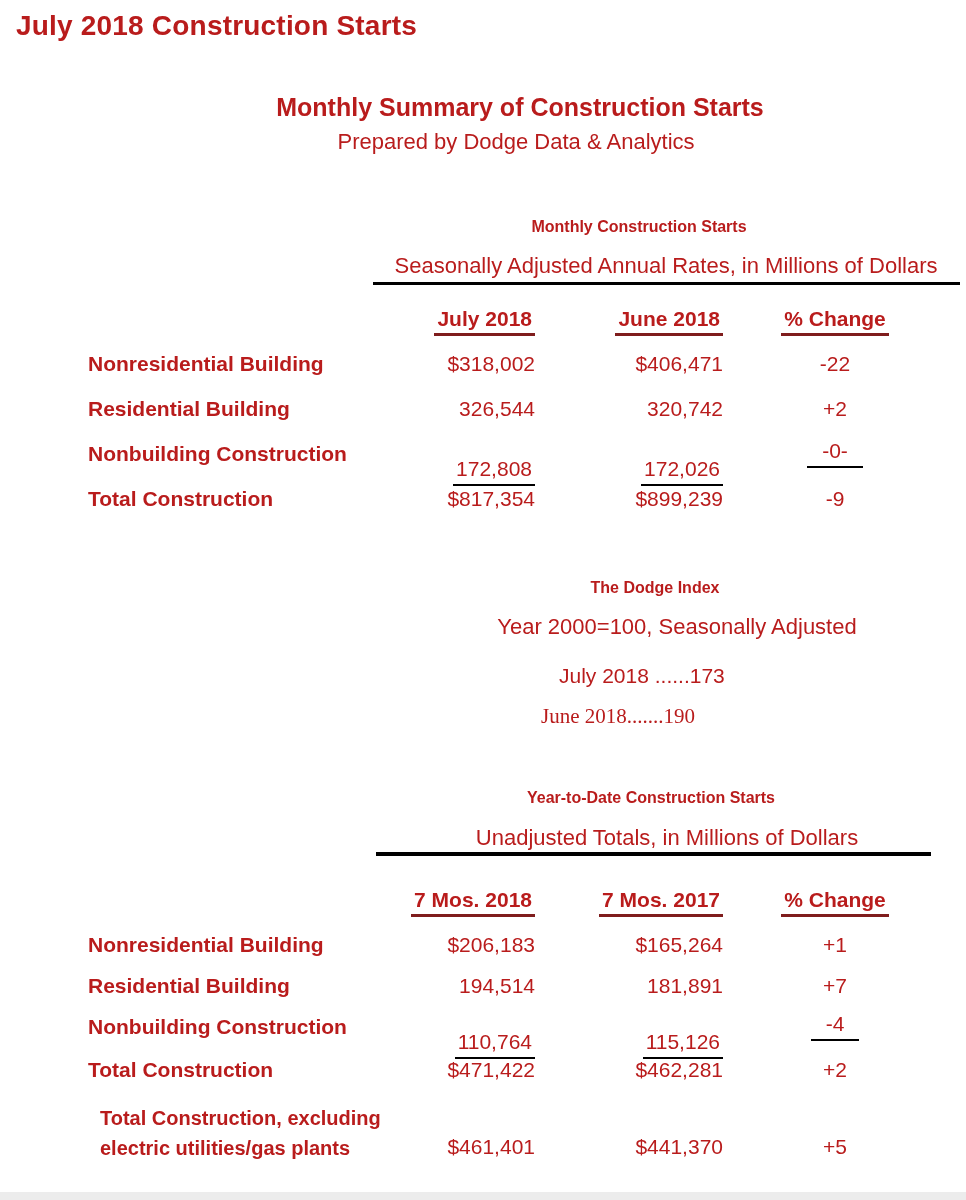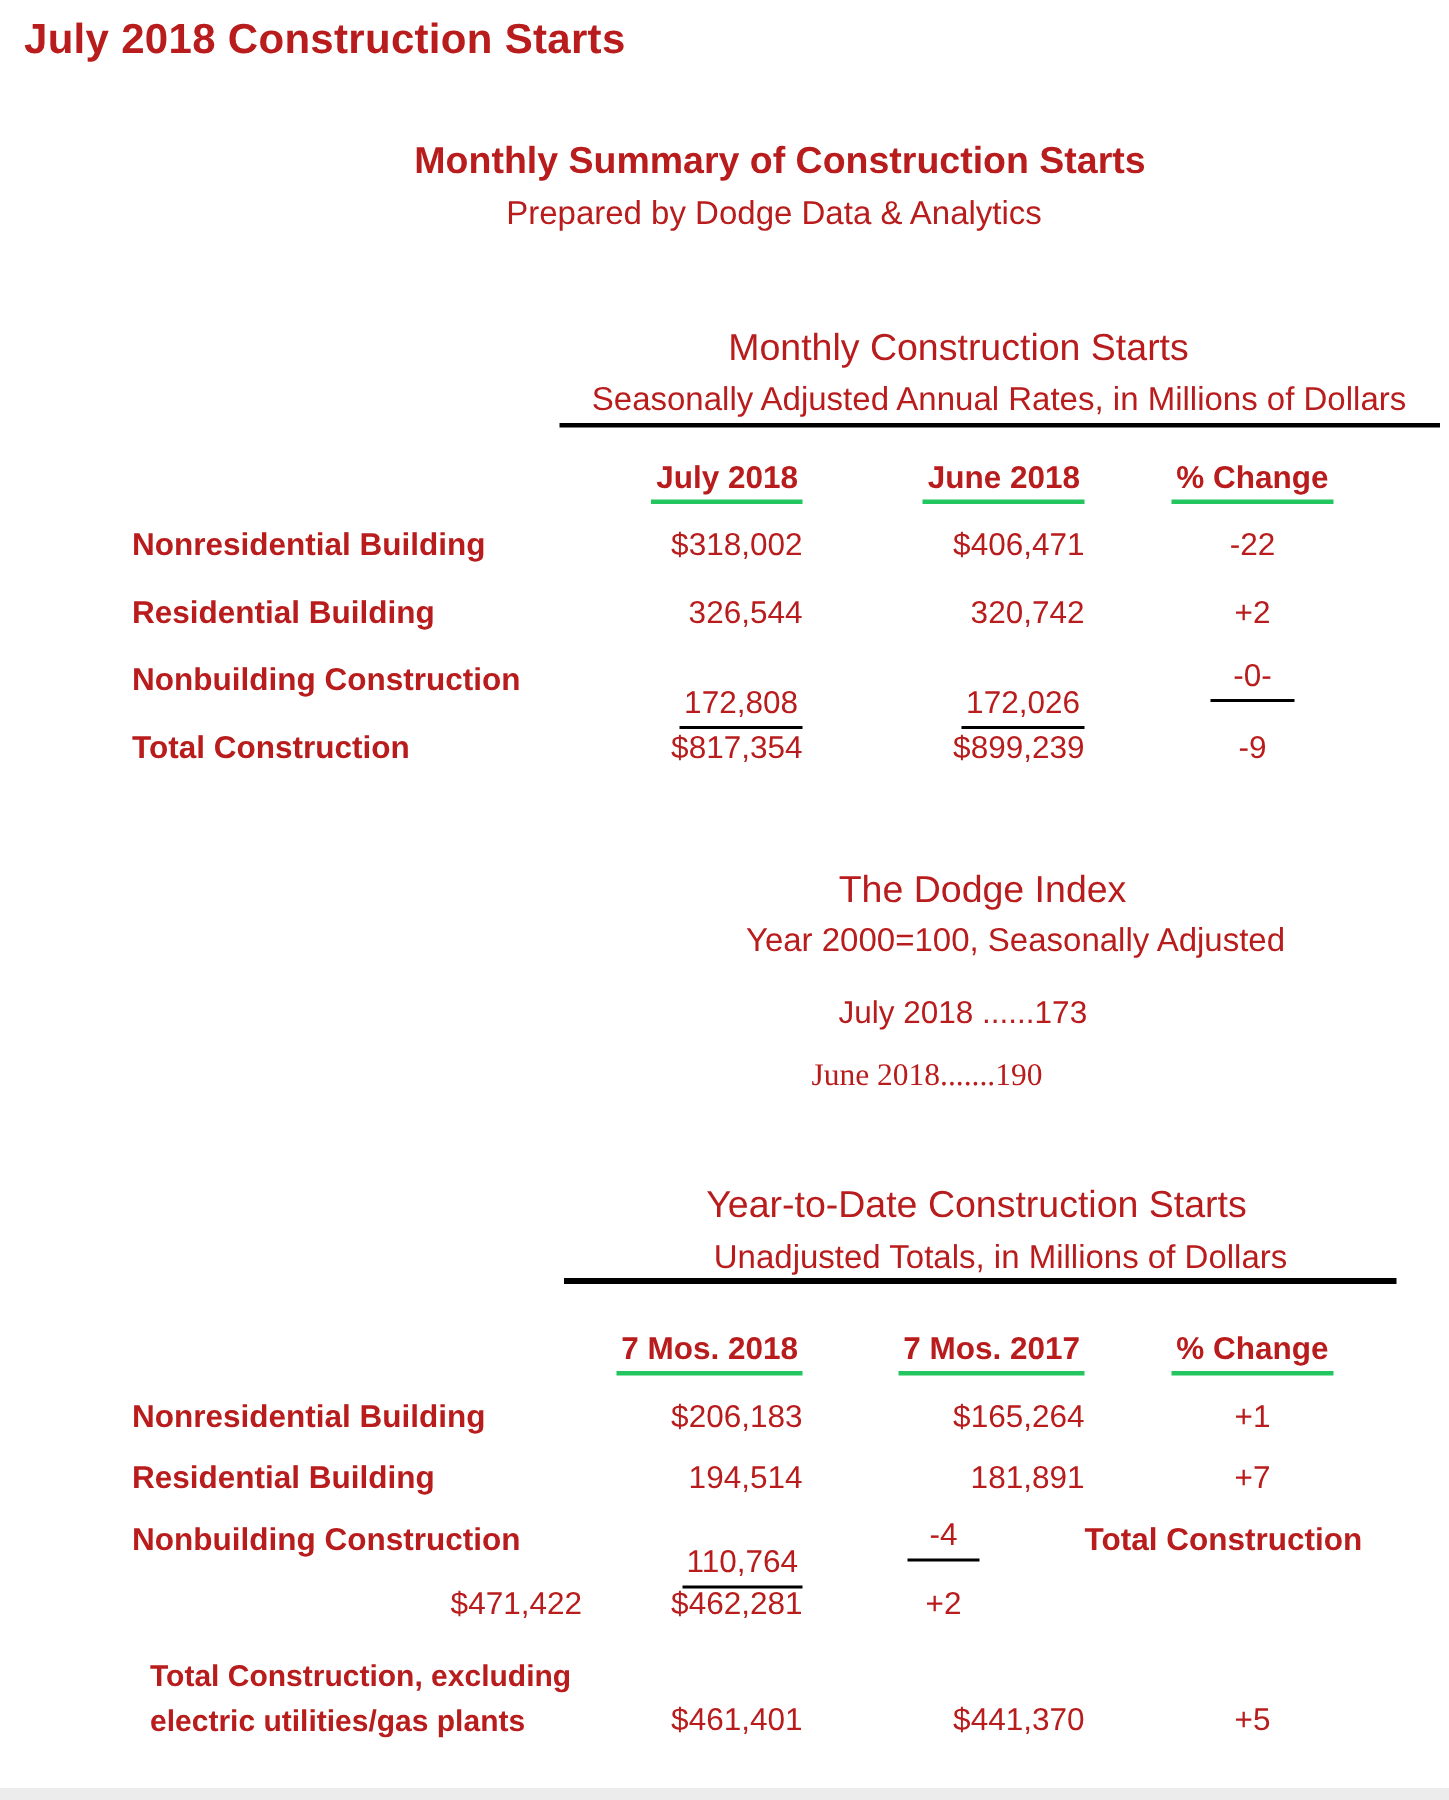--- a/index.html
+++ b/index.html
@@ -8,37 +8,37 @@
     font-family:"Liberation Sans", sans-serif; color:#b91c1c; overflow:hidden;
   }
   .abs { position:absolute; }
   .center-block { position:absolute; transform:translateX(-50%); text-align:center; white-space:nowrap; }
 
   .page-title { left:16px; top:10px; font-size:28px; font-weight:bold; letter-spacing:.2px; }
 
   .doc-title { left:520px; top:93px; font-size:25px; font-weight:bold; }
   .doc-sub   { left:516px; top:129px; font-size:22px; }
 
-  .sec-head  { font-size:25px; font-weight:normal; }
+  .sec-head  { font-size:16px; font-weight:bold; }
   .sec-sub   { font-size:22px; }
 
   .rule { position:absolute; background:#000; }
 
   .tbl { position:absolute; left:88px; display:grid;
          grid-template-columns:300px 147px 188px 224px; align-items:center; }
   .tbl1 { top:301px; grid-template-rows:40px 45px 45px 45px 45px; }
   .tbl2 { top:880px; grid-template-rows:44px 41px 41px 41px 45px; }
   .tbl-excl { top:1103px; grid-template-rows:60px; align-items:end; }
 
   .cell { font-size:21px; line-height:24px; }
   .lbl  { font-weight:bold; text-align:left; }
   .v    { text-align:right; }
   .pc   { text-align:center; }
   .hdr  { font-weight:bold; }
-  .hdr .hu { display:inline-block; border-bottom:3px solid #22c55e; padding:0 3px 2px 3px; }
+  .hdr .hu { display:inline-block; border-bottom:3px solid #7f1d1d; padding:0 3px 2px 3px; }
   .num-u { display:inline-block; border-bottom:2px solid #000; padding:0 3px 3px 3px;margin-top:35px; }
   .pct-u { display:inline-block; border-bottom:2px solid #000; padding:0 15px 3px 15px; }
 
   .excl-lbl { font-size:20px; font-weight:bold; line-height:30px; padding-left:12px; }
   .excl-v { padding-bottom:4px; }
 
   .idx-line { position:absolute; font-size:21px; white-space:nowrap; }
 
   .bottom-band { position:absolute; left:0; top:1192px; width:966px; height:8px; background:#ececec; }
 </style>
@@ -103,20 +103,21 @@
     <div class="cell v">$165,264</div>
     <div class="cell pc">+1</div>
 
     <div class="cell lbl">Residential Building</div>
     <div class="cell v">194,514</div>
     <div class="cell v">181,891</div>
     <div class="cell pc">+7</div>
 
     <div class="cell lbl">Nonbuilding Construction</div>
     <div class="cell v"><span class="num-u">110,764</span></div>
+    <div class="cell v"><span class="num-u">115,126</span></div>
     <div class="cell pc"><span class="pct-u">-4</span></div>
 
     <div class="cell lbl">Total Construction</div>
     <div class="cell v">$471,422</div>
     <div class="cell v">$462,281</div>
     <div class="cell pc">+2</div>
   </div>
 
   <div class="tbl tbl-excl">
     <div class="excl-lbl">

